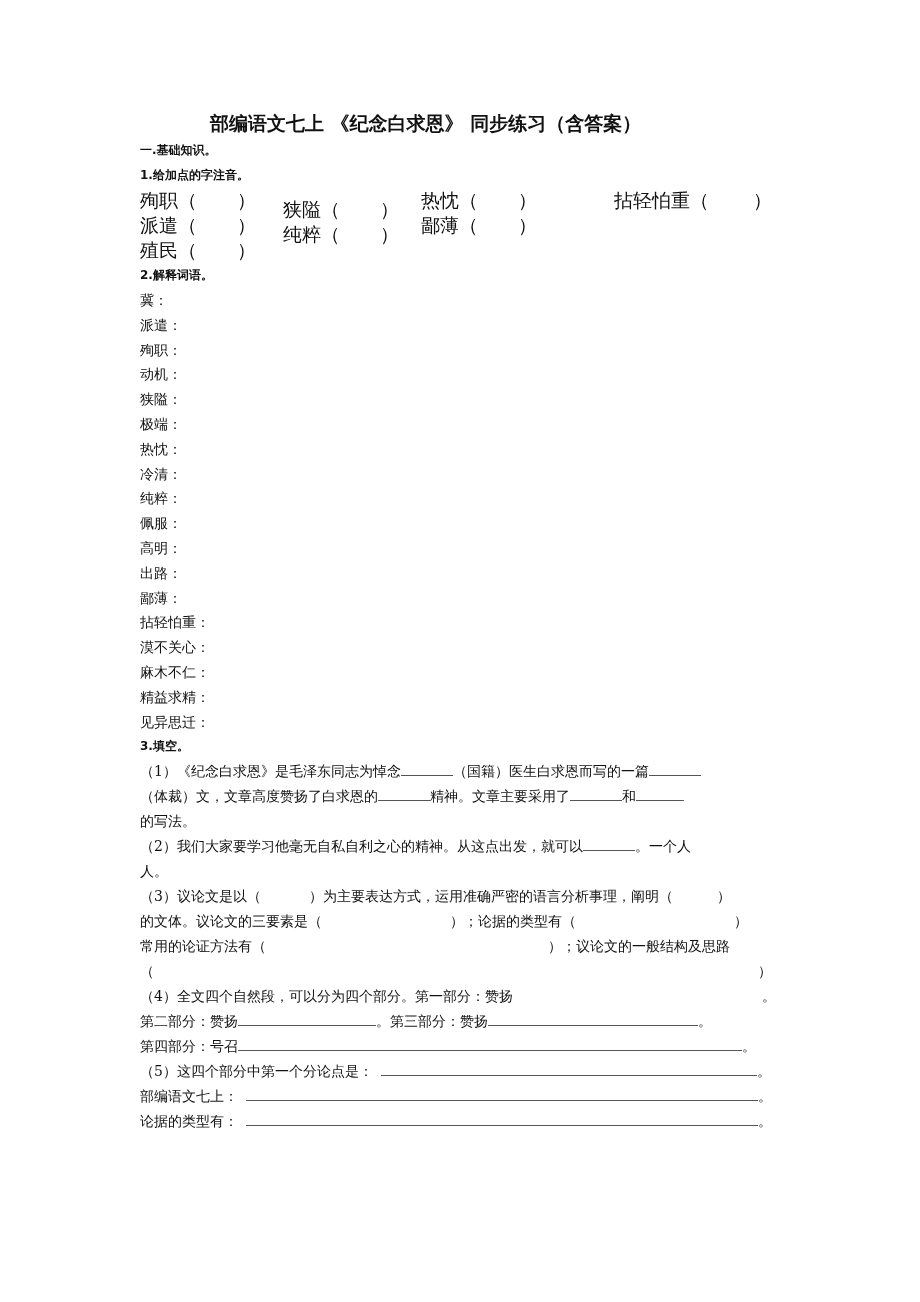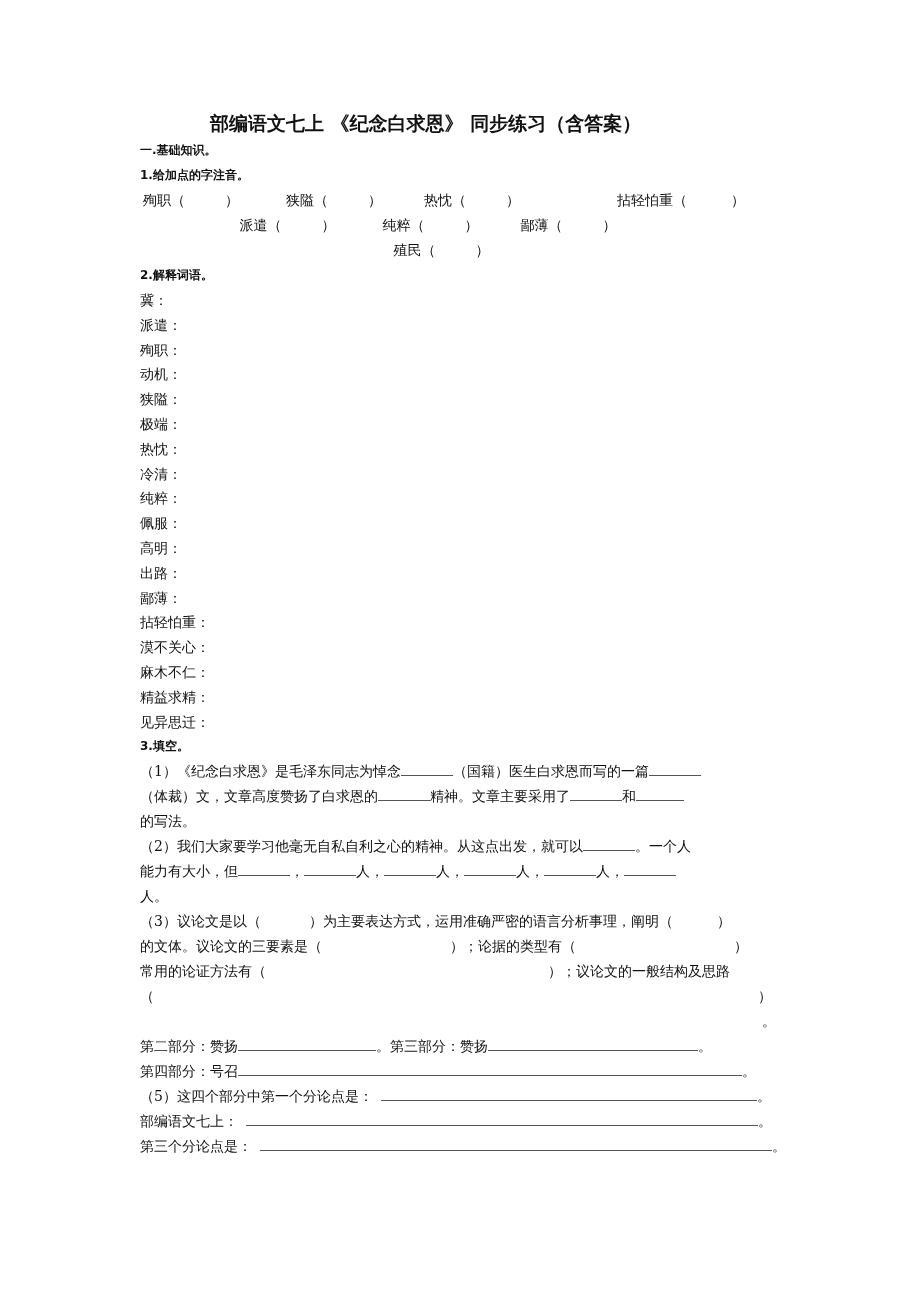--- a/index.html
+++ b/index.html
@@ -4,23 +4,23 @@
 <style>
   html, body { margin: 0; padding: 0; background: #ffffff; }
   body { width: 920px; height: 1302px; position: relative; overflow: hidden;
          font-family: "DejaVu Serif", "Liberation Serif", serif; color: #111; }
   .page { position: absolute; left: 140px; top: 108px; width: 650px; }
   .title { font-family: "DejaVu Sans", "Liberation Sans", sans-serif;
            font-weight: bold; font-size: 19px; line-height: 30px; margin-left: 70px; white-space: nowrap; }
   .h { font-family: "DejaVu Sans", "Liberation Sans", sans-serif; font-weight: bold;
        font-size: 12px; line-height: 25px; height: 25px; white-space: nowrap; }
   .line { font-size: 14px; line-height: 25px; height: 25px; white-space: nowrap; position: relative; }
-  .pin-row { display: flex; font-size: 14px; line-height: 25px; height: 25px; white-space: nowrap; justify-content: center; }
+  .pin-row { display: flex; font-size: 19px; line-height: 25px; height: 25px; white-space: nowrap; }
   .pin-item { display: inline-block; }
-  .c1 { width: 143px; } .c2 { width: 138px; } .c3 { width: 193px; } .c4 { width: 170px; }
+  .c1 { width: 143px; } .c2 { width: 138px; margin-top: 9px; } .c3 { width: 193px; } .c4 { width: 170px; }
   .blank { display: inline-block; border-bottom: 1px solid #555; height: 16px; vertical-align: baseline; }
   .gap { display: inline-block; }
   .term { font-size: 14px; line-height: 24.8px; height: 24.8px; white-space: nowrap; }
   .abs { position: absolute; top: 0; }
 </style>
 </head>
 <body>
 
 <div class="page">
   <div class="title">部编语文七上 《纪念白求恩》 同步练习（含答案）</div>
@@ -70,50 +70,47 @@
     <span>（1）《纪念白求恩》是毛泽东同志为悼念</span><span class="blank" style="width:52px"></span><span>（国籍）医生白求恩而写的一篇</span><span class="blank" style="width:52px"></span>
   </div>
   <div class="line">
     <span>（体裁）文，文章高度赞扬了白求恩的</span><span class="blank" style="width:52px"></span><span>精神。文章主要采用了</span><span class="blank" style="width:52px"></span><span>和</span><span class="blank" style="width:48px"></span>
   </div>
   <div class="line">的写法。</div>
 
   <div class="line">
     <span>（2）我们大家要学习他毫无自私自利之心的精神。从这点出发，就可以</span><span class="blank" style="width:52px"></span><span>。一个人</span>
   </div>
-  <div class="line">
-    <span>能力有大小，但</span><span class="blank" style="width:52px"></span><span>，</span><span class="blank" style="width:52px"></span><span>人，</span><span class="blank" style="width:52px"></span><span>人，</span><span class="blank" style="width:52px"></span><span>人，</span><span class="blank" style="width:52px"></span><span>人，</span><span class="blank" style="width:52px"></span>
-  </div>
   <div class="line">人。</div>
 
   <div class="line">
     <span>（3）议论文是以（</span><span class="gap" style="width:48px"></span><span>）为主要表达方式，运用准确严密的语言分析事理，阐明（</span><span class="gap" style="width:44px"></span><span>）</span>
   </div>
   <div class="line">
     <span>的文体。议论文的三要素是（</span><span class="gap" style="width:128px"></span><span>）；论据的类型有（</span><span class="gap" style="width:158px"></span><span>）</span>
   </div>
   <div class="line">
     <span>常用的论证方法有（</span><span class="gap" style="width:282px"></span><span>）；议论文的一般结构及思路</span>
   </div>
   <div class="line">
     <span>（</span><span class="abs" style="left:618px">）</span>
   </div>
 
   <div class="line">
-    <span class="abs" style="left:622px">。</span>
+    <span>（4）全文四个自然段，可以分为四个部分。第一部分：赞扬</span><span class="abs" style="left:622px">。</span>
   </div>
   <div class="line">
     <span>第二部分：赞扬</span><span class="blank" style="width:138px"></span><span>。第三部分：赞扬</span><span class="blank" style="width:210px"></span><span>。</span>
   </div>
   <div class="line">
     <span>第四部分：号召</span><span class="blank" style="width:504px"></span><span>。</span>
   </div>
 
   <div class="line">
     <span>（5）这四个部分中第一个分论点是：</span><span class="gap" style="width:8px"></span><span class="blank" style="width:376px"></span><span>。</span>
   </div>
   <div class="line">
     <span>部编语文七上：</span><span class="gap" style="width:8px"></span><span class="blank" style="width:512px"></span><span>。</span>
   </div>
   <div class="line">
-    <span>第三个分论点是：</span><span class="gap" style="width:8px"></span><span class="blank" style="width:512px"></span><span>。</span>
+    <span>论据的类型有：</span><span class="gap" style="width:8px"></span><span class="blank" style="width:512px"></span><span>。</span>
   </div>
 </div>
 
 </body></html>

